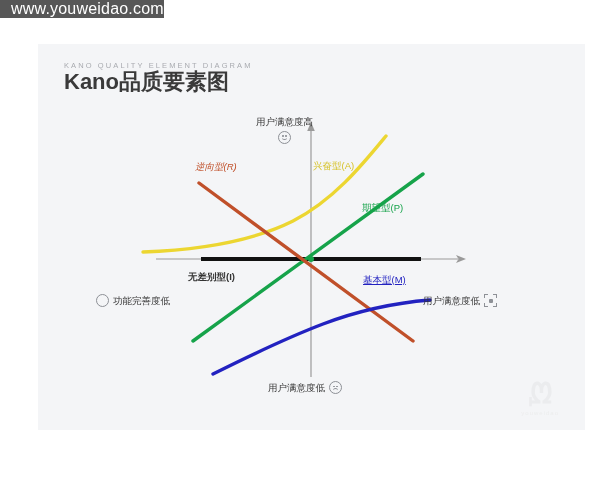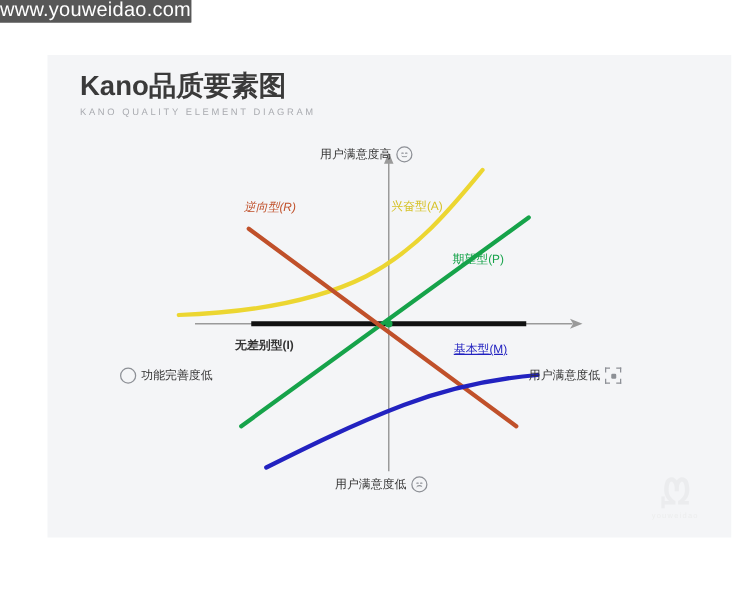--- a/index.html
+++ b/index.html
@@ -20,20 +20,21 @@
   .wm-banner {
     position: absolute;
     background: #575757;
     color: #ffffff;
     font-size: 16px;
     letter-spacing: 0.2px;
     display: flex;
     align-items: center;
     justify-content: center;
     white-space: nowrap;
+    padding-left: 11px;
   }
 
   
   #card {
     position: absolute;
     left: 38px; top: 44px;
     width: 547px; height: 386px;
     background: #f4f5f7;
   }
 
@@ -72,21 +73,21 @@
     position: absolute;
     font-size: 9.5px;
     color: #333333;
     white-space: nowrap;
     display: flex;
     align-items: center;
     gap: 4px;
     line-height: 1;
   }
 
-  #lbl-top    { left: 218px; top: 73px; }
+  #lbl-top    { left: 218px; top: 73px; flex-direction: column; }
   #lbl-bottom { left: 218px; top: 337px; margin-left: 12px; }
   #lbl-left   { left: 58px;  top: 250px; }
   #lbl-right  { left: 385px; top: 250px; }
 
   #lbl-R { left: 157px; top: 118px; color: #c0502a; font-style: italic; }
   #lbl-A { left: 275px; top: 117px; color: #d6c227; }
   #lbl-P { left: 324px; top: 159px; color: #16a34a; }
   #lbl-M { left: 325px; top: 231px; color: #2222c0; text-decoration: underline; }
   #lbl-I { left: 150px; top: 228px; color: #333333; font-weight: bold; }
 
@@ -181,22 +182,22 @@
 
 <div id="root">
 
   <div id="wm-banner-top" class="wm-banner">
     <span>www.youweidao.com</span>
   </div>
 
   <div id="card">
 
     <div id="title-block">
+      <div id="sub-title">KANO QUALITY ELEMENT DIAGRAM</div>
       <div id="main-title">Kano品质要素图</div>
-      <div id="sub-title">KANO QUALITY ELEMENT DIAGRAM</div>
     </div>
 
     <svg id="plot" viewBox="0 0 547 386">
 
       <line x1="273" y1="85" x2="273" y2="333" stroke="#9a9a9a" stroke-width="1.2"></line>
       <polygon points="273,78 269.2,87 276.8,87" fill="#9a9a9a"></polygon>
 
       <line x1="118" y1="215" x2="420" y2="215" stroke="#9a9a9a" stroke-width="1.2"></line>
       <polygon points="428,215 418,211 420.5,215 418,219" fill="#9a9a9a"></polygon>
 

